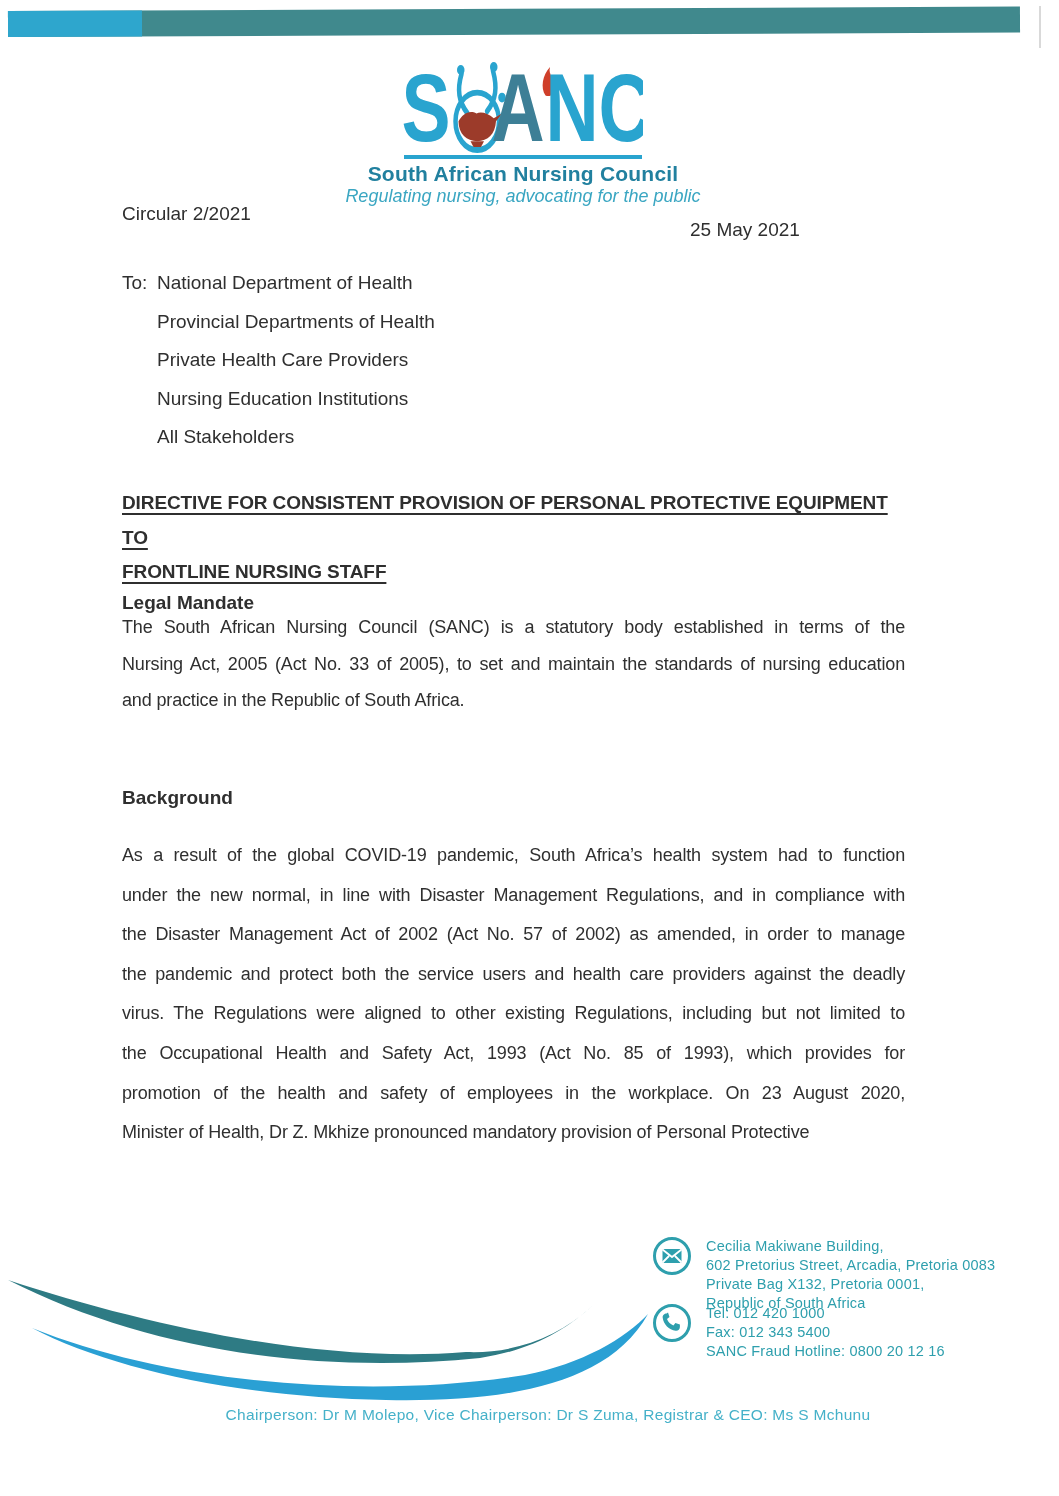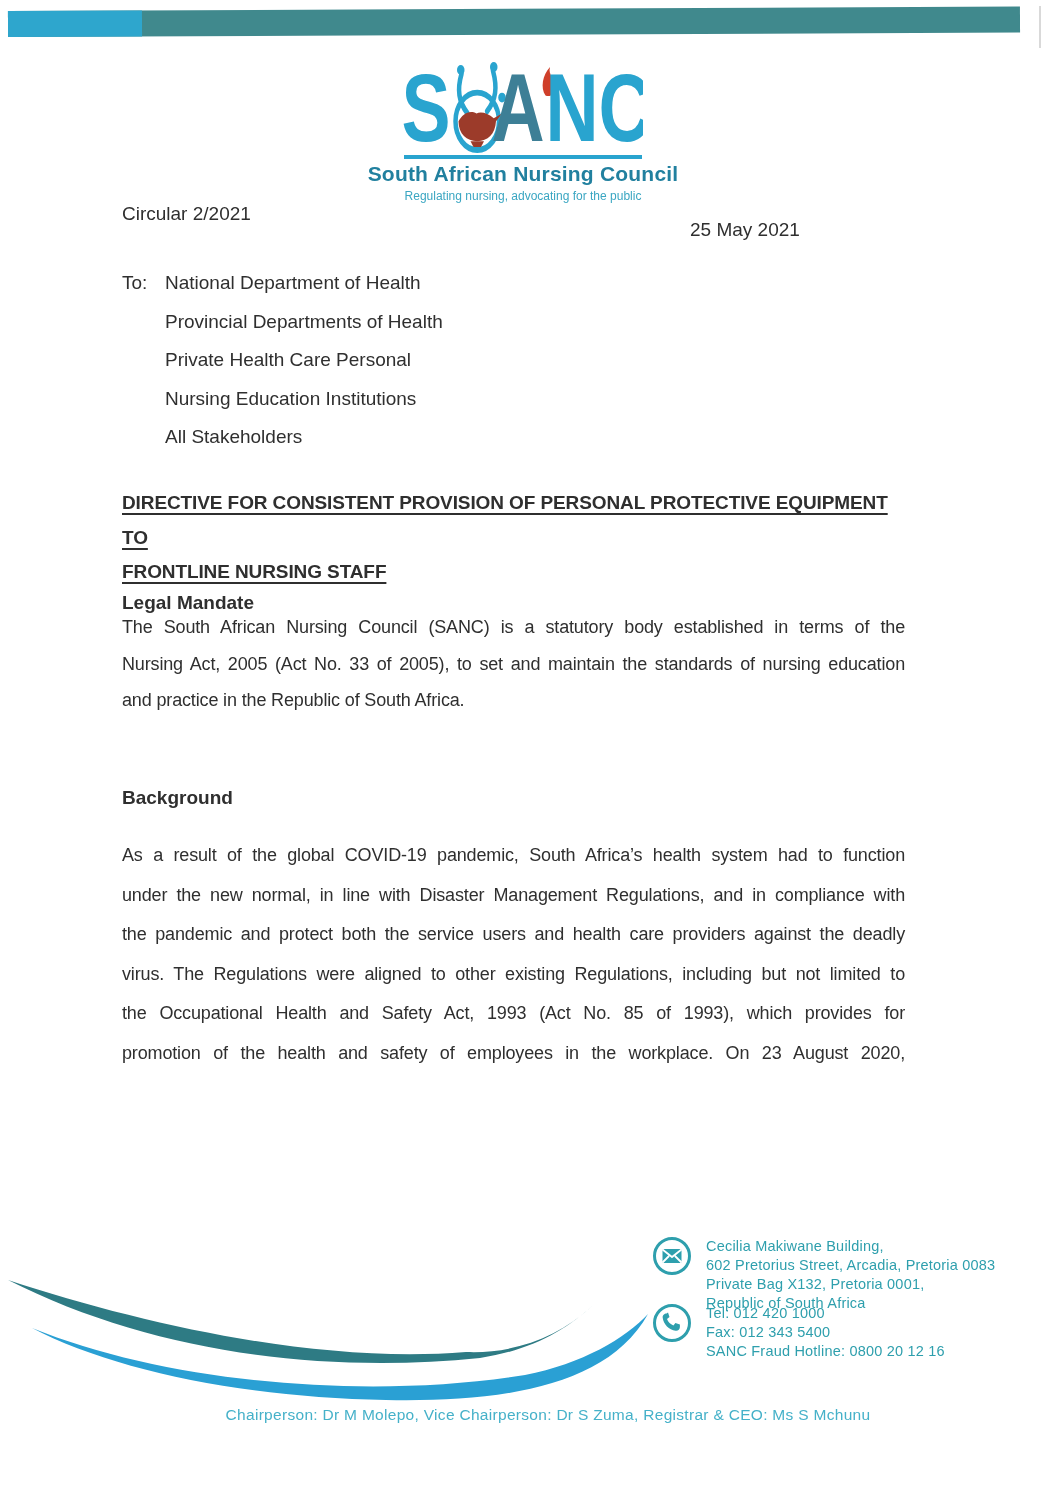--- a/index.html
+++ b/index.html
@@ -27,31 +27,31 @@
   }
   
   .logo-block{position:absolute;left:0;top:58px;width:1046px;text-align:center;}
   .logo-svg{display:block;margin:0 auto;width:240px;height:95px;}
   .logo-divider{width:238px;height:4px;background:var(--logo-blue);margin:2px auto 4px auto;}
   .council-name{
     font-size:21px;font-weight:bold;color:var(--council-name);
     letter-spacing:.2px;line-height:22px;
   }
   .logo-tagline{
-    font-size:12px;color:var(--tagline);
+    font-size:18px;font-style:italic;color:var(--tagline);
     line-height:18px;margin-top:2px;
   }
   
   .textcol{position:absolute;left:122px;width:783px;}
   .meta-row{top:203px;height:26px;font-size:19px;}
   .meta-circular{position:absolute;left:0;top:0;}
   .meta-date{position:absolute;left:568px;top:16px;}
   .recipients{top:272px;font-size:19px;}
   .to-label{position:absolute;left:0;top:0;}
-  .recipient-list{position:absolute;left:43px;top:0;width:600px;}
+  .recipient-list{position:absolute;left:35px;top:0;width:600px;}
   .recipient-list div{height:38.6px;}
   .doc-title{top:486px;font-size:19px;font-weight:bold;letter-spacing:-.1px;}
   .doc-title div{
     text-decoration:underline;text-underline-offset:4px;
     text-decoration-thickness:2px;line-height:34.5px;
   }
   .sec-heading{font-size:19px;font-weight:bold;}
   .heading-legal{top:592px;}
   .para-legal{top:616px;}
   .para-legal .line{line-height:23px;margin-bottom:13.5px;}
@@ -121,21 +121,21 @@
   <div class="textcol meta-row">
     <span class="meta-circular">Circular 2/2021</span>
     <span class="meta-date">25 May 2021</span>
   </div>
 
   <div class="textcol recipients">
     <span class="to-label">To:</span>
     <div class="recipient-list">
       <div>National Department of Health</div>
       <div>Provincial Departments of Health</div>
-      <div>Private Health Care Personal</div>
+      <div>Private Health Care Providers</div>
       <div>Nursing Education Institutions</div>
       <div>All Stakeholders</div>
     </div>
   </div>
 
   <div class="textcol sec-heading heading-legal">Legal Mandate</div>
 
   <div class="textcol doc-title">
     <div>DIRECTIVE FOR CONSISTENT PROVISION OF PERSONAL PROTECTIVE EQUIPMENT TO</div>
     <div>FRONTLINE NURSING STAFF</div>
@@ -143,24 +143,26 @@
   <div class="textcol para-legal">
     <div class="line">The South African Nursing Council (SANC) is a statutory body established in terms of the</div>
     <div class="line">Nursing Act, 2005 (Act No. 33 of 2005), to set and maintain the standards of nursing education</div>
     <div class="line last">and practice in the Republic of South Africa.</div>
   </div>
 
   <div class="textcol sec-heading heading-background">Background</div>
   <div class="textcol para-background">
     <div class="line">As a result of the global COVID-19 pandemic, South Africa’s health system had to function</div>
     <div class="line">under the new normal, in line with Disaster Management Regulations, and in compliance with</div>
+    <div class="line">the Disaster Management Act of 2002 (Act No. 57 of 2002) as amended, in order to manage</div>
     <div class="line">the pandemic and protect both the service users and health care providers against the deadly</div>
     <div class="line">virus. The Regulations were aligned to other existing Regulations, including but not limited to</div>
     <div class="line">the Occupational Health and Safety Act, 1993 (Act No. 85 of 1993), which provides for</div>
     <div class="line">promotion of the health and safety of employees in the workplace. On 23 August 2020,</div>
+    <div class="line last">Minister of Health, Dr Z. Mkhize pronounced mandatory provision of Personal Protective</div>
   </div>
 
   <svg class="swoosh" viewBox="0 0 660 132">
     <path style="fill:var(--swoosh-dark)" d="M8,8 C150,80 320,102 480,86 C532,78 566,58 592,34 C558,66 512,82 466,80 C322,92 148,54 8,8 Z"></path>
     <path style="fill:var(--swoosh-light)" d="M32,56 C170,112 370,128 525,103 C582,92 626,66 648,42 C606,118 492,130 386,128 C246,126 112,98 32,56 Z"></path>
   </svg>
 
   <div class="contact-row row-address">
     <svg class="cicon" viewBox="0 0 40 40">
       <circle cx="20" cy="20" r="17.5" fill="none" stroke-width="3" style="stroke:var(--footer-teal)"></circle>

